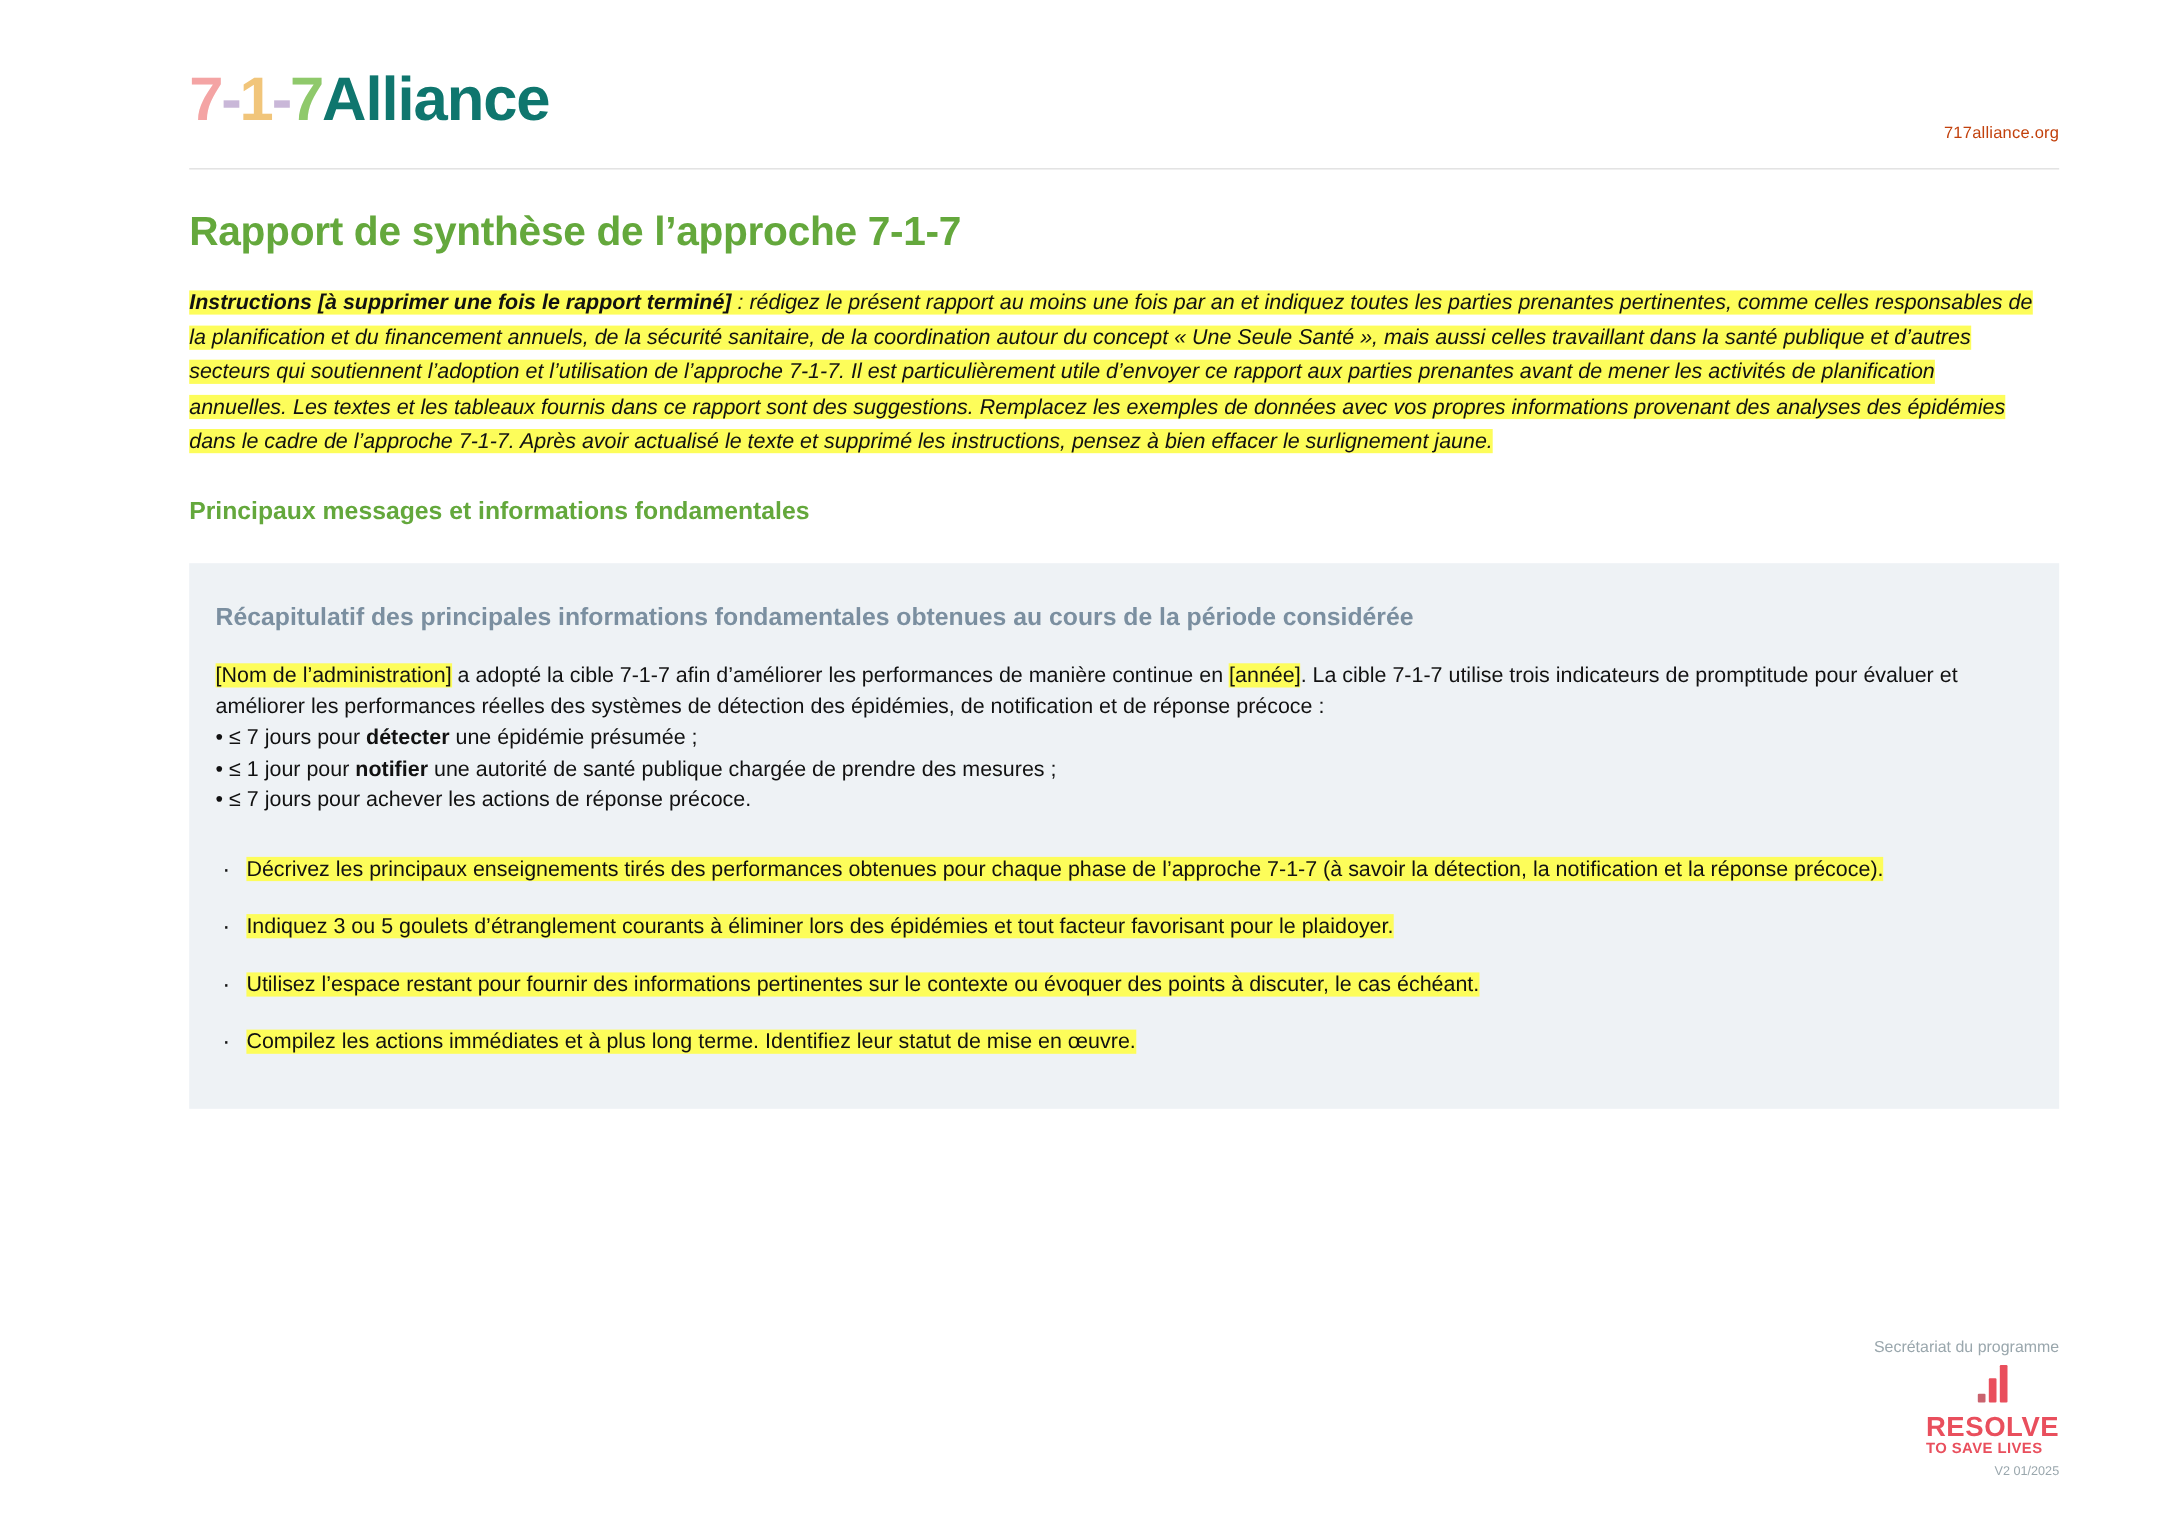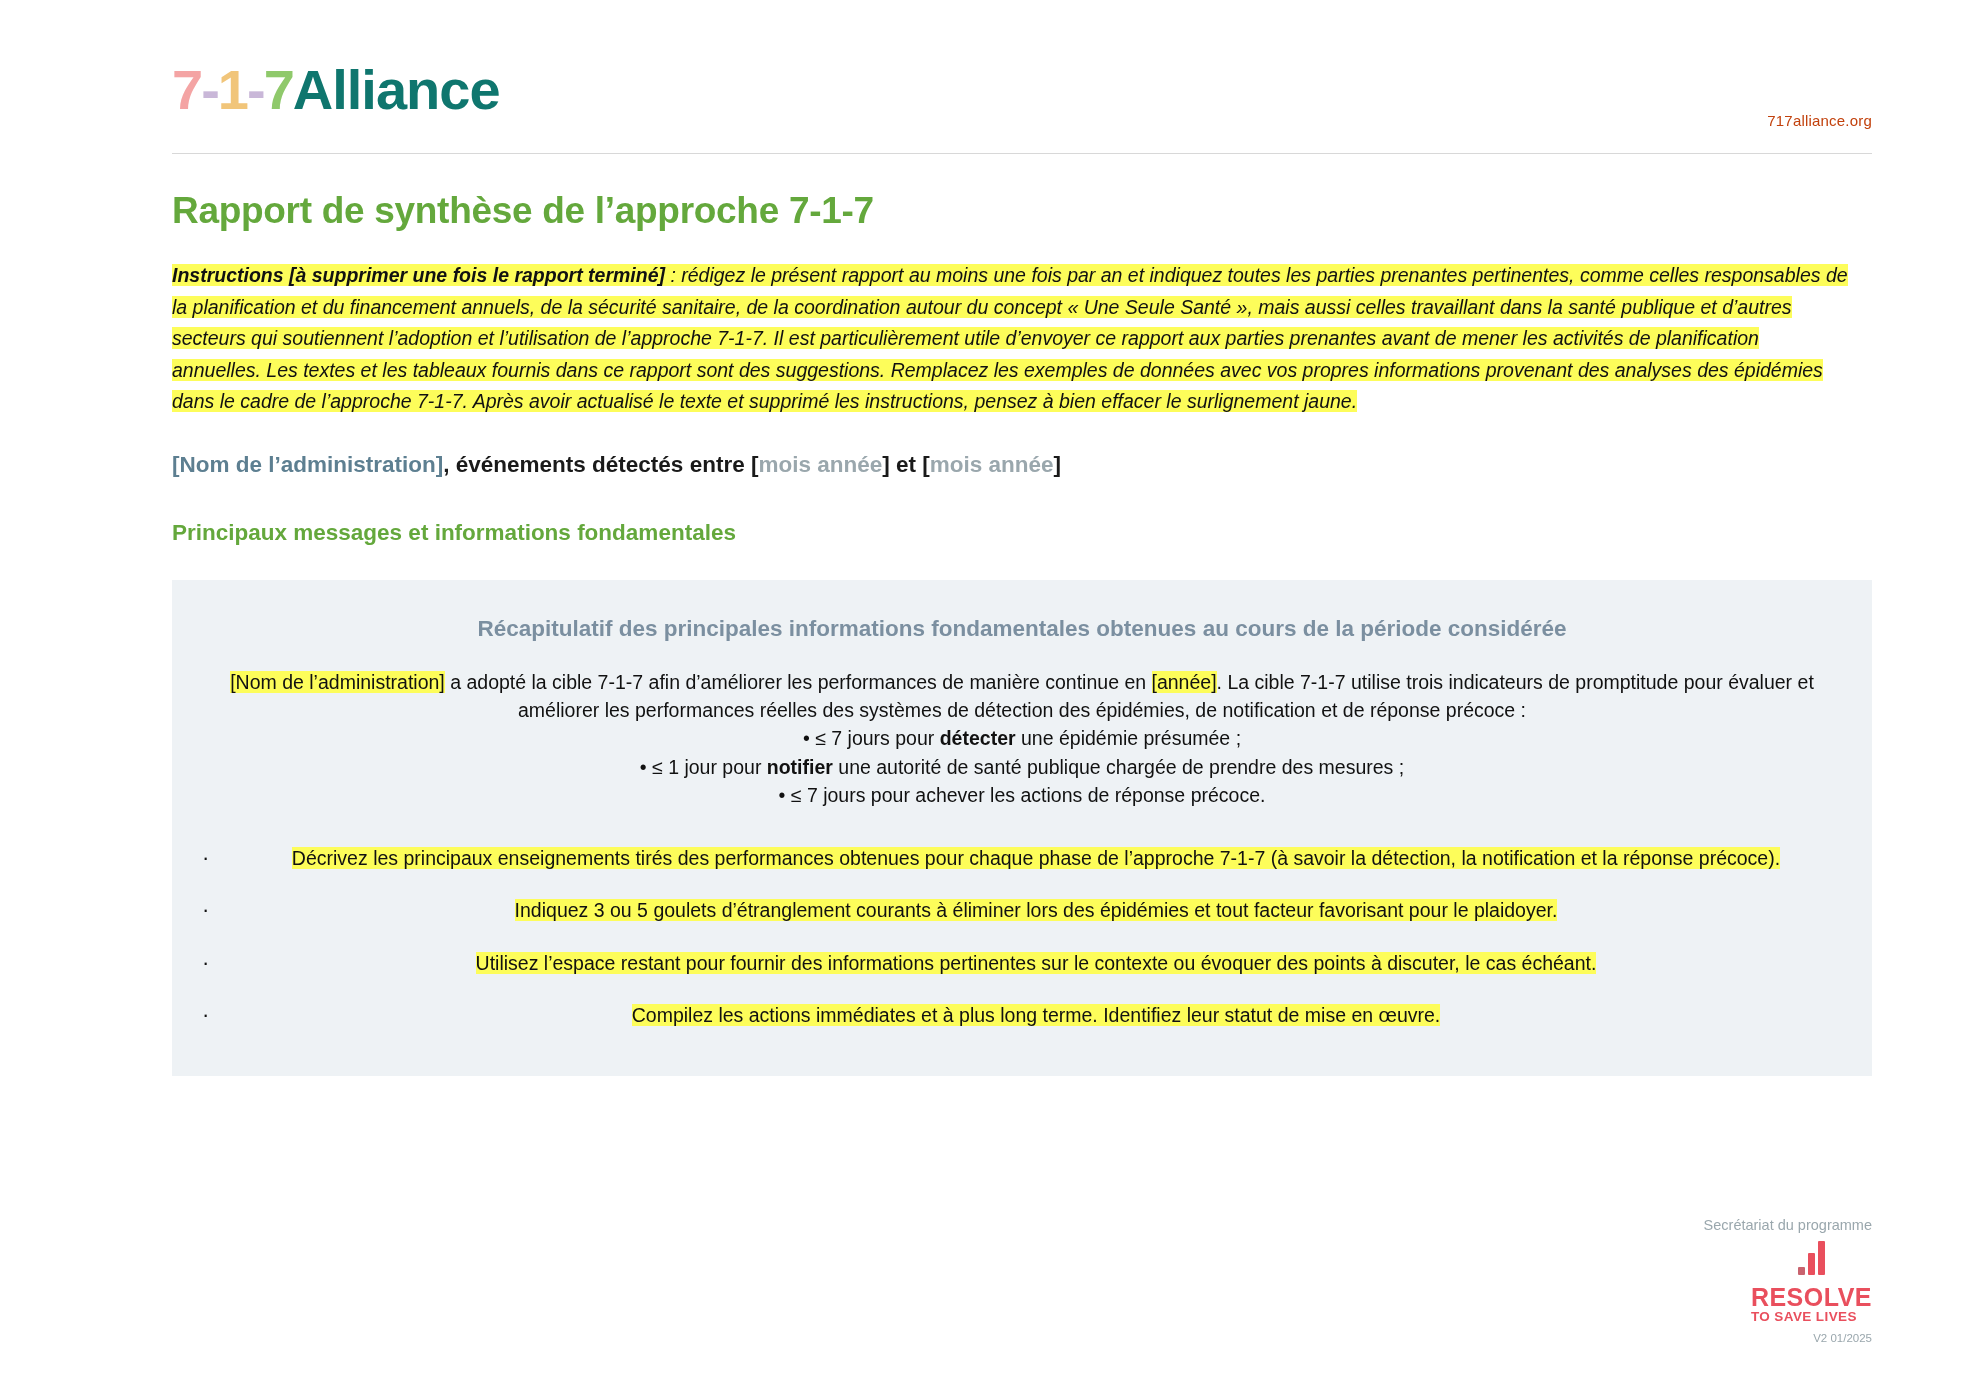--- a/index.html
+++ b/index.html
@@ -124,21 +124,20 @@
     color: #64a83c;
     margin: 0 0 34px 0;
   }
 
   
   .panel {
     background: #eef2f5;
     width: 1700px;
     box-sizing: border-box;
     padding: 36px 24px 46px 24px;
-    text-align: center;
   }
   .panel h3 {
     font-size: 22.5px;
     font-weight: bold;
     color: #7b8fa0;
     margin: 0 0 26px 0;
     padding-left: 0;
   }
   .panel p.lead {
     font-size: 19.5px;
@@ -252,21 +251,20 @@
     <div class="site-url">717alliance.org</div>
   </div>
   <div class="header-rule"></div>
 
   <div class="content">
 
     <h1 class="doc-title">Rapport de synthèse de l’approche 7-1-7</h1>
 
     <p class="instructions"><span class="hl"><b>Instructions [à supprimer une fois le rapport terminé]</b><span> : rédigez le présent rapport au moins une fois par an et indiquez toutes les parties prenantes pertinentes, comme celles responsables de la planification et du financement annuels, de la sécurité sanitaire, de la coordination autour du concept « Une Seule Santé », mais aussi celles travaillant dans la santé publique et d’autres secteurs qui soutiennent l’adoption et l’utilisation de l’approche 7-1-7. Il est particulièrement utile d’envoyer ce rapport aux parties prenantes avant de mener les activités de planification annuelles. Les textes et les tableaux fournis dans ce rapport sont des suggestions. Remplacez les exemples de données avec vos propres informations provenant des analyses des épidémies dans le cadre de l’approche 7-1-7. Après avoir actualisé le texte et supprimé les instructions, pensez à bien effacer le surlignement jaune.</span></span></p>
 
-    <p class="scope-line"><span class="ph">[Nom de l’administration]</span><span>, événements détectés entre [</span><span class="ph-grey">mois année</span><span>] et [</span><span class="ph-grey">mois année</span><span>]</span></p>
 
     <h2 class="section-title">Principaux messages et informations fondamentales</h2>
 
     <div class="panel">
       <h3>Récapitulatif des principales informations fondamentales obtenues au cours de la période considérée</h3>
 
       <p class="lead"><span class="hl">[Nom de l’administration]</span><span> a adopté la cible 7-1-7 afin d’améliorer les performances de manière continue en </span><span class="hl">[année]</span><span>. La cible 7-1-7 utilise trois indicateurs de promptitude pour évaluer et améliorer les performances réelles des systèmes de détection des épidémies, de notification et de réponse précoce :</span><br>
         <span>• ≤ 7 jours pour </span><b>détecter</b><span> une épidémie présumée ;</span><br>
         <span>• ≤ 1 jour pour </span><b>notifier</b><span> une autorité de santé publique chargée de prendre des mesures ;</span><br>
         <span>• ≤ 7 jours pour achever les actions de réponse précoce.</span>

